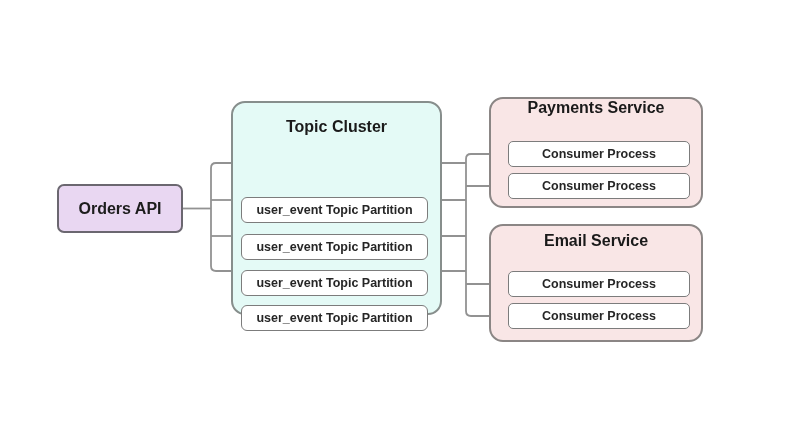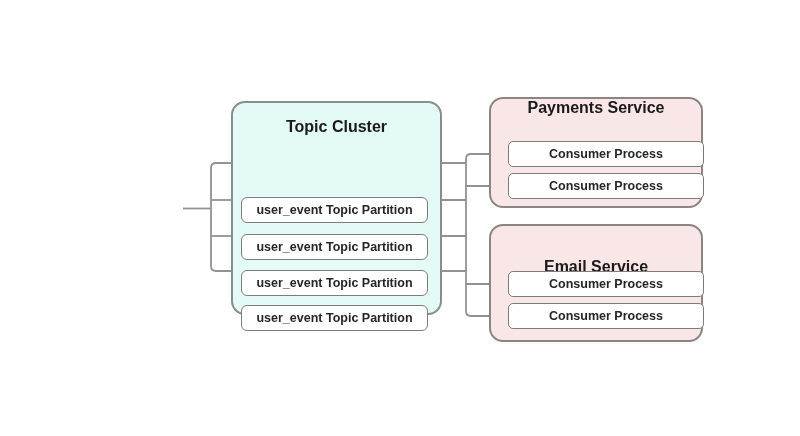--- a/index.html
+++ b/index.html
@@ -20,29 +20,29 @@
   }
   .container-kafka{left:231px;top:101px;width:211px;height:214px;border-color:#878e8c;}
   .container-payments{left:489px;top:97px;width:214px;height:111px;}
   .container-email{left:489px;top:224px;width:214px;height:118px;}
   .container-title{
     position:absolute;left:0;right:0;text-align:center;
     font-size:16px;font-weight:bold;color:#1a1a1a;
   }
   .title-kafka{top:15px;}
   .title-payments{top:0;text-align:center;}
-  .title-email{top:32px;}
+  .title-email{top:6px;}
   .subnode{
     position:absolute;display:flex;align-items:center;justify-content:center;
     background:#ffffff;border:1.5px solid #7c7c7c;border-radius:6px;
     font-size:12.5px;font-weight:bold;color:#262626;white-space:nowrap;
   }
   .partition{left:241px;width:187px;height:26px;margin-top:47px;}
   .p1{top:150px;} .p2{top:187px;} .p3{top:223px;} .p4{top:258px;}
-  .consumer{left:508px;width:196px;height:26px;border-radius:5px;}
+  .consumer{left:508px;width:182px;height:26px;border-radius:5px;}
   .c1{top:141px;} .c2{top:173px;} .c3{top:271px;} .c4{top:303px;}
 </style>
 </head>
 <body>
 
 <div class="canvas">
 
   <svg class="connector-layer" viewBox="0 0 800 436" xmlns="http://www.w3.org/2000/svg" style="color: rgb(146, 146, 146);">
     <g stroke="currentColor" stroke-width="1.8" fill="none">
 
@@ -72,20 +72,21 @@
       <polygon points="231,195.6 240,200 231,204.4"></polygon>
       <polygon points="231,231.6 240,236 231,240.4"></polygon>
       <polygon points="231,266.6 240,271 231,275.4"></polygon>
       <polygon points="498,149.6 507,154 498,158.4"></polygon>
       <polygon points="498,181.6 507,186 498,190.4"></polygon>
       <polygon points="498,279.6 507,284 498,288.4"></polygon>
       <polygon points="498,311.6 507,316 498,320.4"></polygon>
     </g>
   </svg>
 
+  <div class="node node-orders" style="background-color: rgb(233, 215, 242);">Orders API</div>
 
   <div class="container container-kafka" style="background-color: rgb(228, 250, 246);">
     <div class="container-title title-kafka">Topic Cluster</div>
   </div>
   <div class="subnode partition p1">user_event Topic Partition</div>
   <div class="subnode partition p2">user_event Topic Partition</div>
   <div class="subnode partition p3">user_event Topic Partition</div>
   <div class="subnode partition p4">user_event Topic Partition</div>
 
   <div class="container container-payments" style="background-color: rgb(249, 230, 230);">

